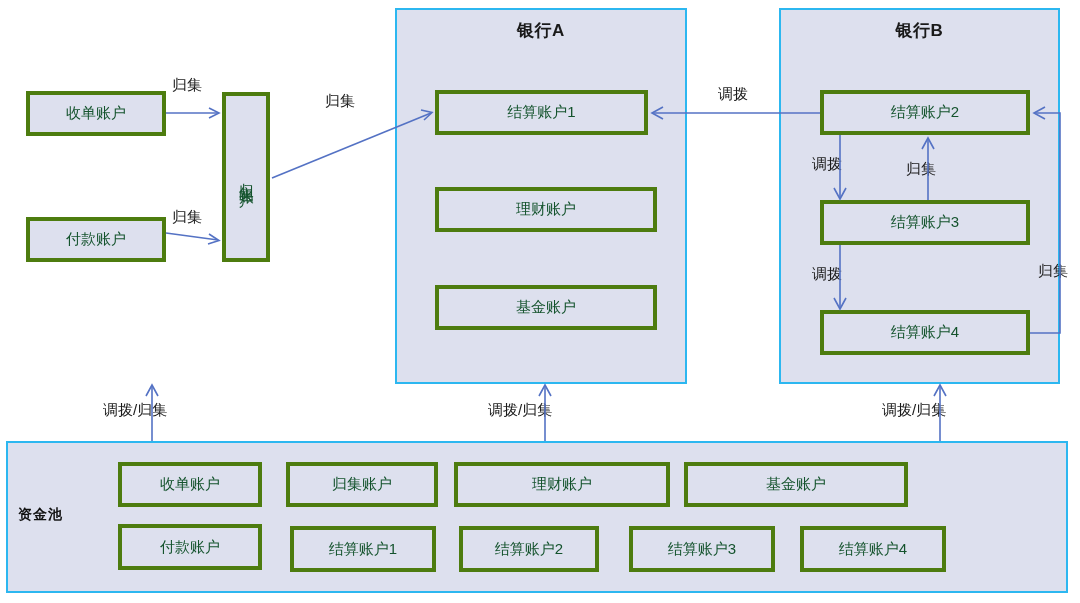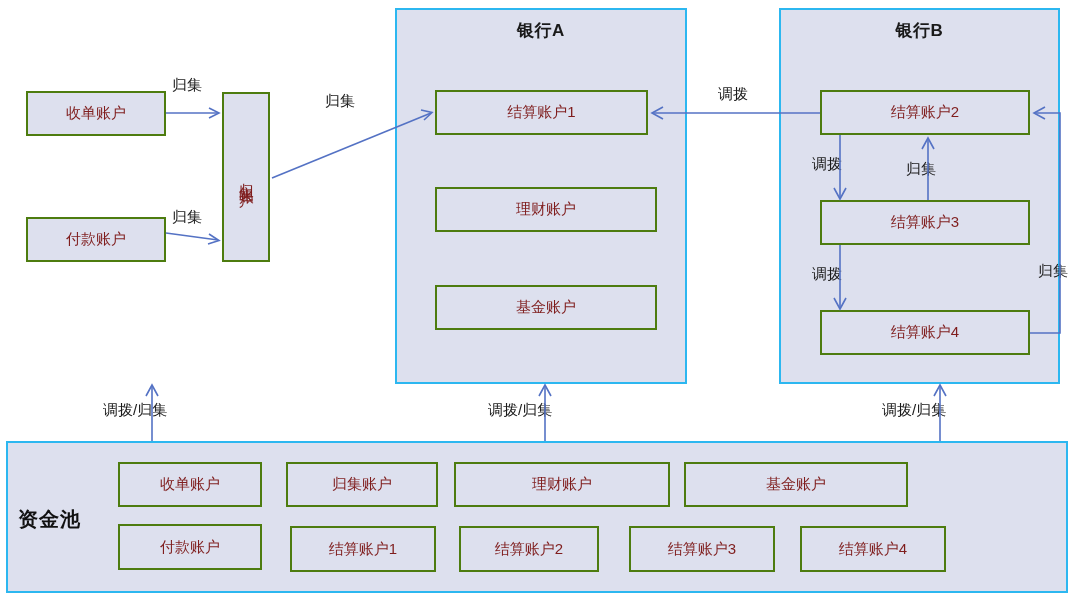--- a/index.html
+++ b/index.html
@@ -28,46 +28,46 @@
     text-align:center;
     font-size:17px;
     font-weight:bold;
     color:#1a1a1a;
     letter-spacing:.5px;
   }
   
   .box{
     position:absolute;
     background:#dde0ee;
-    border:2px solid #4d7c0f;
+    border:4px solid #4d7c0f;
     box-sizing:border-box;
     display:flex;
     align-items:center;
     justify-content:center;
     font-size:15px;
-    color:#7f1d1d;
+    color:#14532d;
     text-align:center;
     line-height:1.35;
   }
   .box.vertical{
     writing-mode:vertical-rl;
     text-orientation:upright;
     letter-spacing:3px;
     font-size:15px;
   }
   
   .pool{
     position:absolute;
     background:#dde0ee;
     border:2px solid #2cb7f0;
     box-sizing:border-box;
   }
   .pool-label{
     position:absolute;
-    font-size:20px;
+    font-size:14px;
     font-weight:bold;
     color:#111111;
     letter-spacing:1px;
   }
   
   .elabel{
     position:absolute;
     font-size:15px;
     color:#1a1a1a;
     white-space:nowrap;

